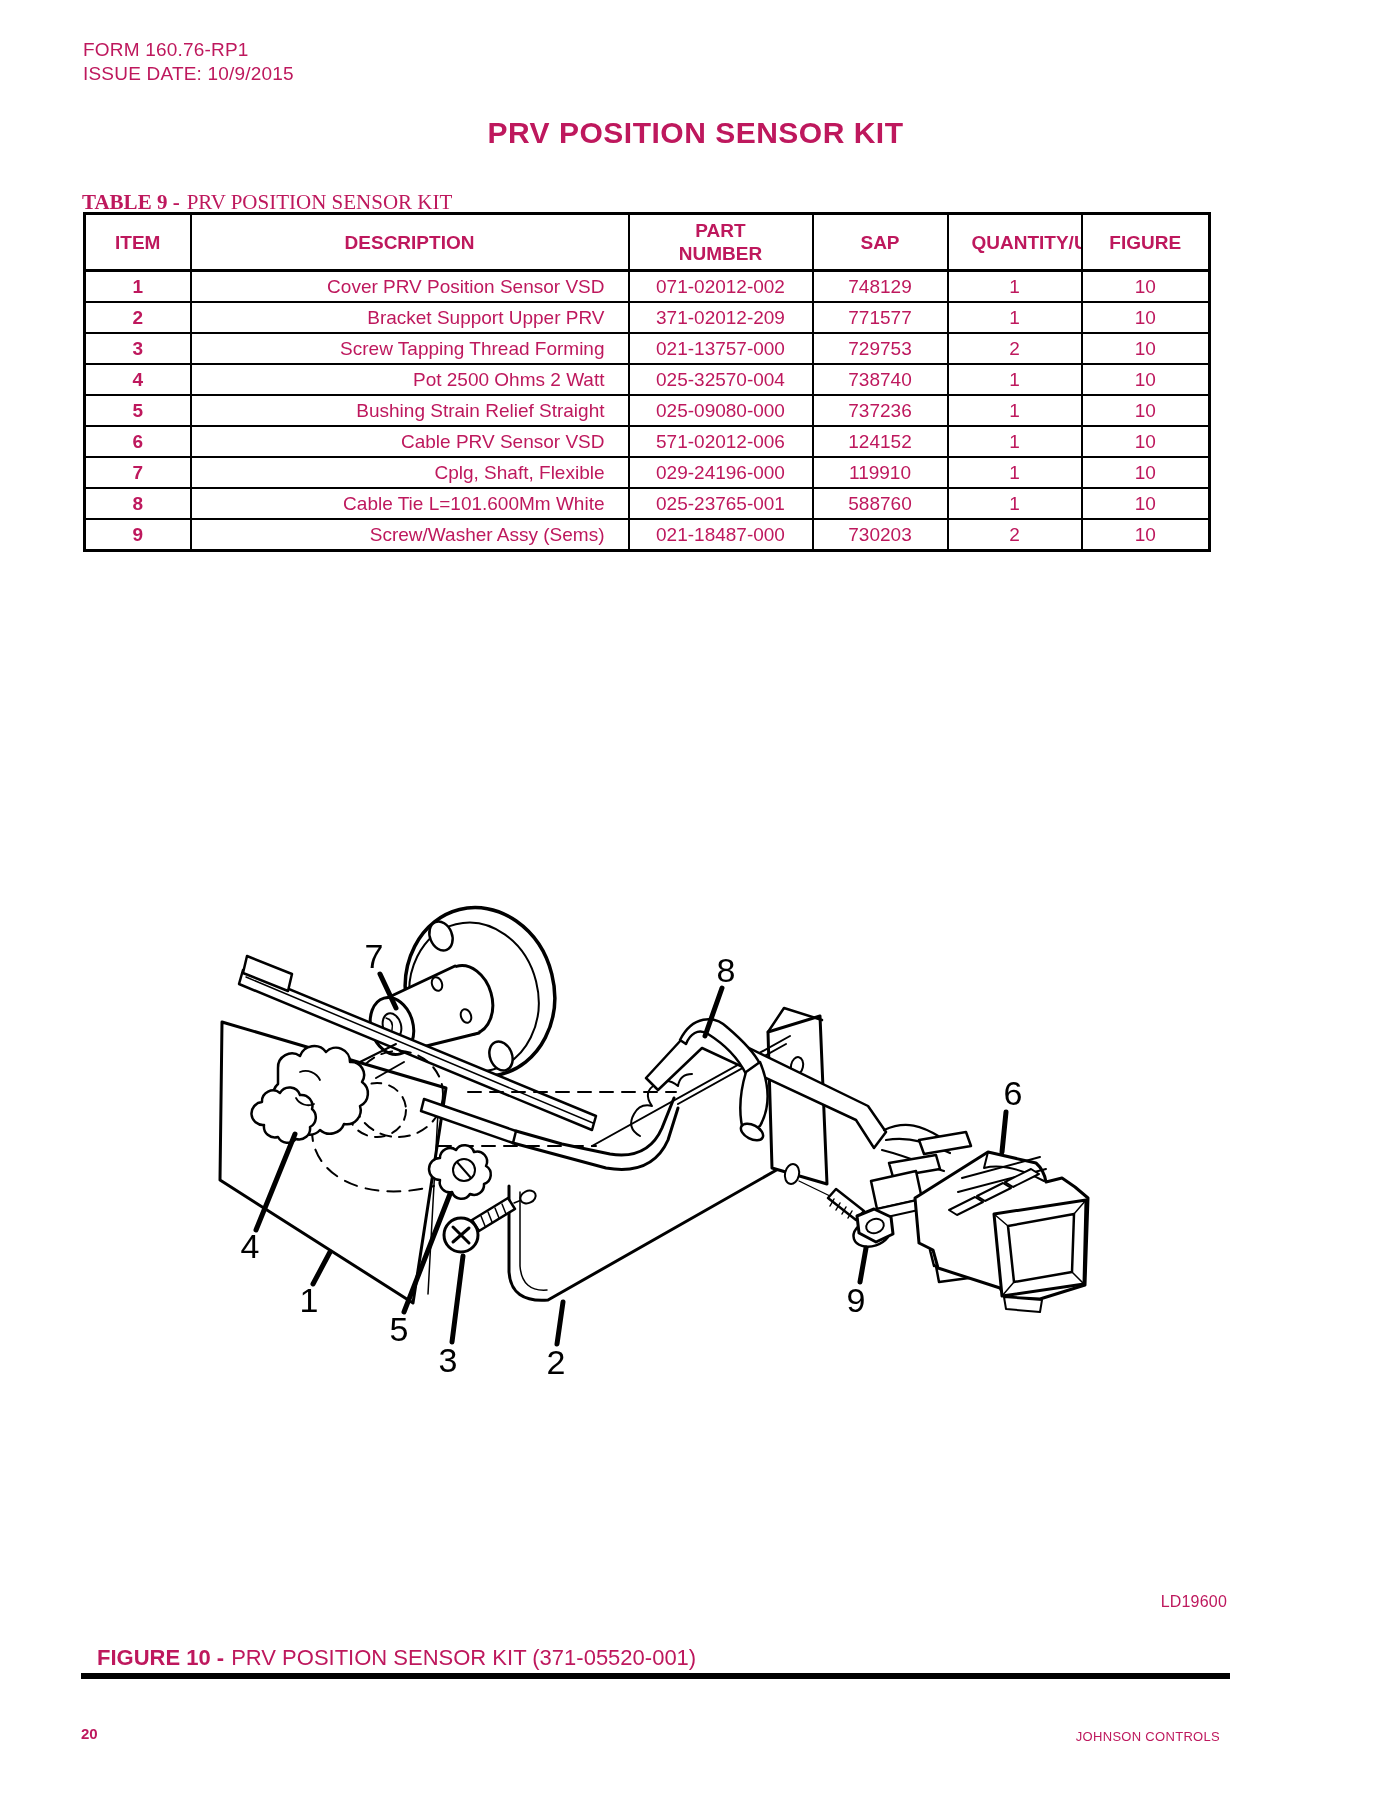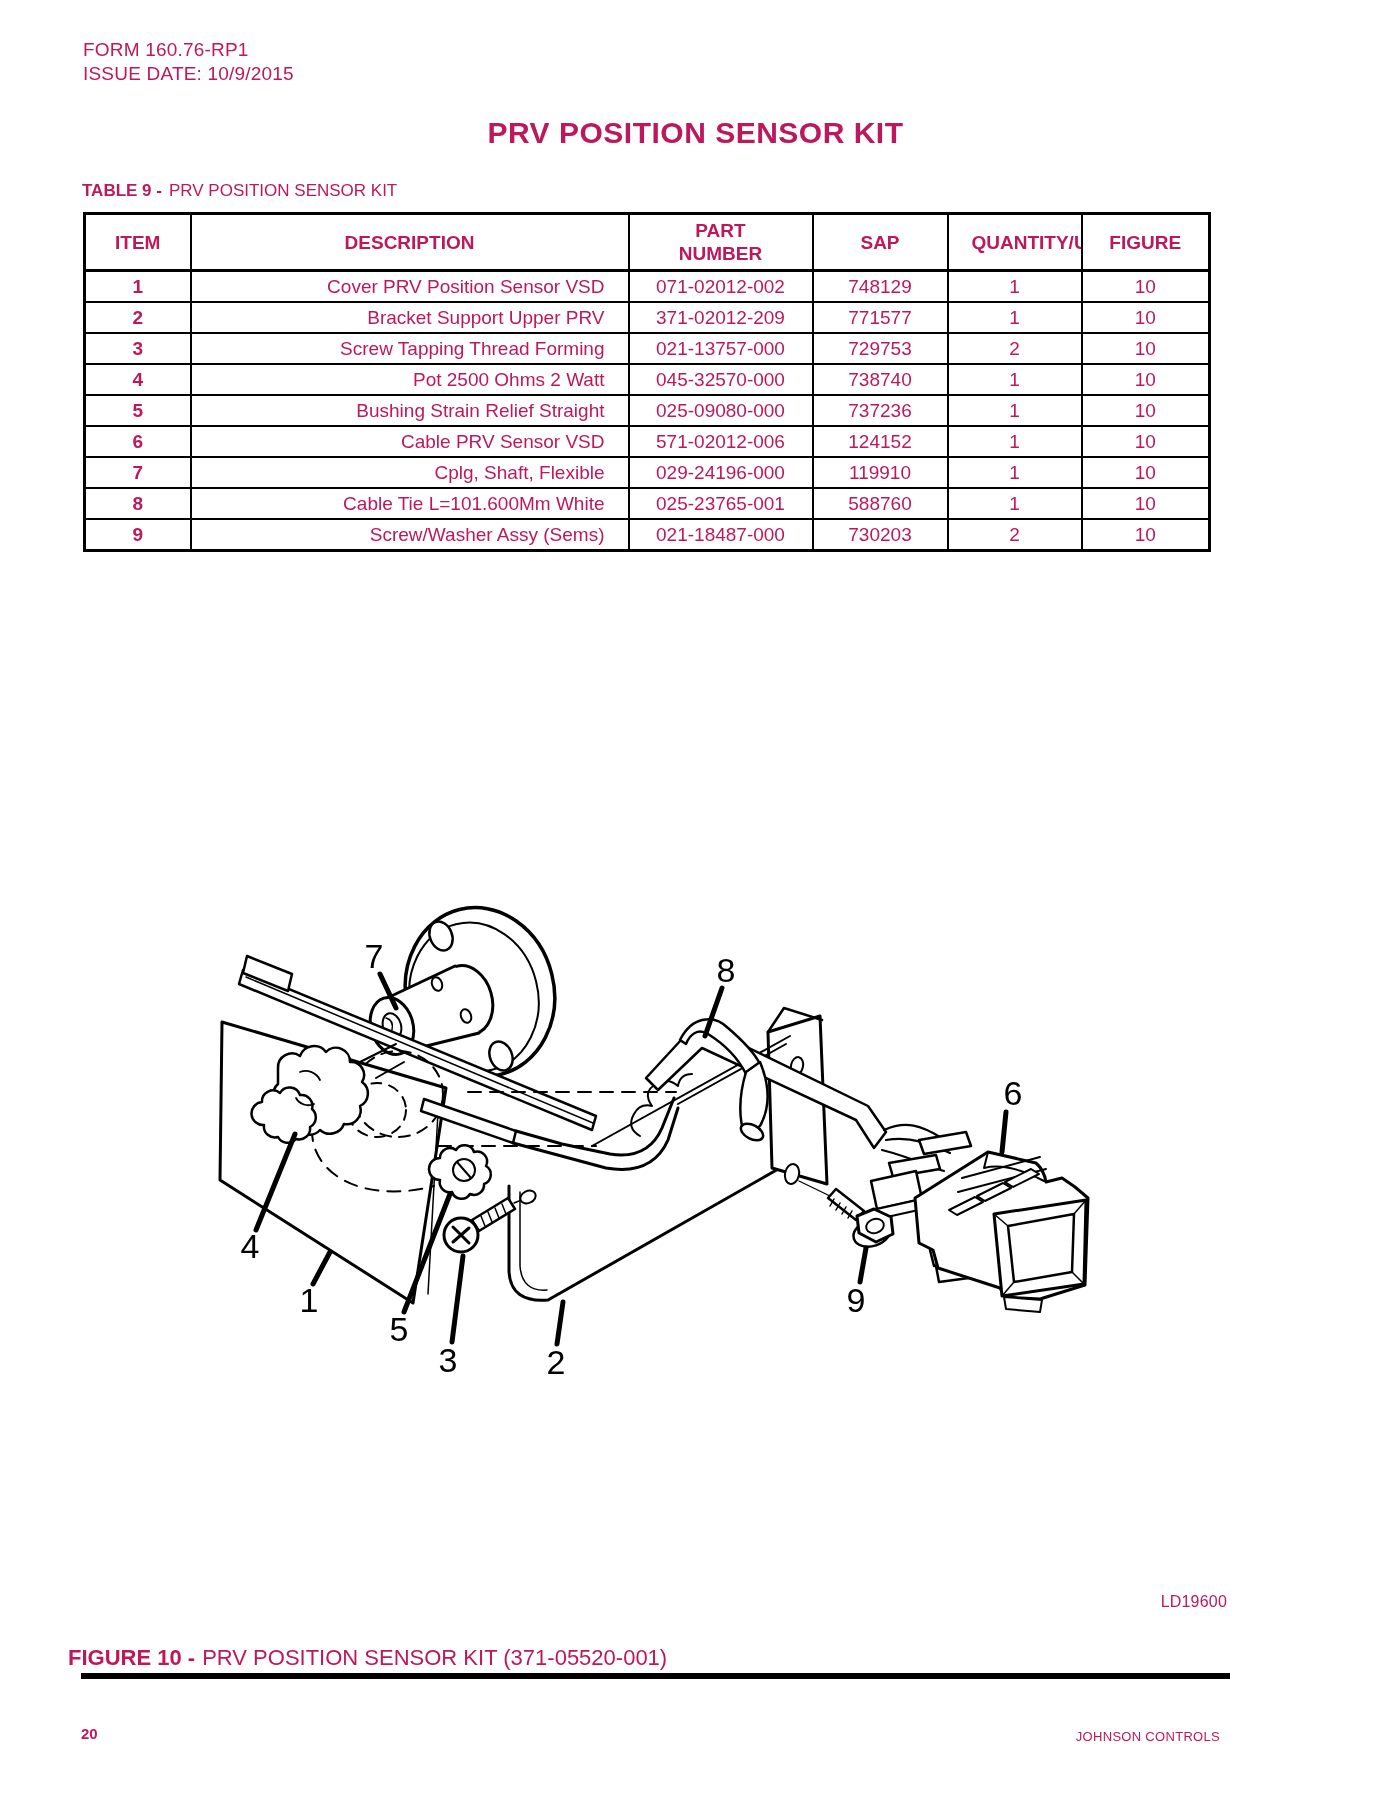--- a/index.html
+++ b/index.html
@@ -4,38 +4,38 @@
 <style>
   html,body{margin:0;padding:0;background:#e8e8e8;}
   .page{
     position:relative;width:1391px;height:1800px;margin:0 auto;
     background:#ffffff;overflow:hidden;color:#be185d;
     font-family:"Liberation Sans","DejaVu Sans",sans-serif;
   }
   .abs{position:absolute;}
   .doc-header{left:83px;top:38px;font-size:19px;line-height:24px;letter-spacing:.2px;}
   .doc-title{left:0;top:116px;width:100%;text-align:center;font-size:30px;font-weight:bold;letter-spacing:.5px;}
-  .table-caption{left:82px;top:181px;font-size:17px;}
+  .table-caption{left:82px;top:190px;font-size:21px;font-family:Liberation Serif, serif;}
   .table-caption b{margin-right:7px;}
   table.parts{
     position:absolute;left:83px;top:212px;width:1125px;
     border-collapse:collapse;table-layout:fixed;
     border:3px solid #000;
   }
   table.parts th, table.parts td{
     border:2px solid #000;font-size:19px;vertical-align:middle;
     padding:0 23px;text-align:center;overflow:hidden;
   }
   table.parts thead th{height:54px;font-weight:bold;border-bottom:3px solid #000;line-height:23px;}
   table.parts tbody td{height:29px;}
   table.parts td.desc{text-align:right;padding-left:11px;}
   table.parts td.item{font-weight:bold;}
   .fig-layer{left:0;top:0;width:1391px;height:1800px;}
   .drawing-id{right:164px;top:1593px;font-size:16px;letter-spacing:.2px;}
-  .fig-caption{left:68px;top:1645px;font-size:22px;}
+  .fig-caption{left:97px;top:1645px;font-size:22px;}
   .fig-caption b{margin-right:7px;}
   .rule{left:81px;top:1673px;width:1149px;height:6px;background:#000;}
   .page-number{left:81px;top:1725px;font-size:15px;font-weight:bold;}
   .company{right:171px;top:1729px;font-size:13px;letter-spacing:.3px;}
 </style>
 </head>
 <body>
 
 <div class="page">
 
@@ -88,21 +88,21 @@
         <td class="item">3</td>
         <td class="desc">Screw Tapping Thread Forming</td>
         <td>021-13757-000</td>
         <td>729753</td>
         <td>2</td>
         <td>10</td>
       </tr>
       <tr>
         <td class="item">4</td>
         <td class="desc">Pot 2500 Ohms 2 Watt</td>
-        <td>045-32570-000</td>
+        <td>025-32570-004</td>
         <td>738740</td>
         <td>1</td>
         <td>10</td>
       </tr>
       <tr>
         <td class="item">5</td>
         <td class="desc">Bushing Strain Relief Straight</td>
         <td>025-09080-000</td>
         <td>737236</td>
         <td>1</td>

